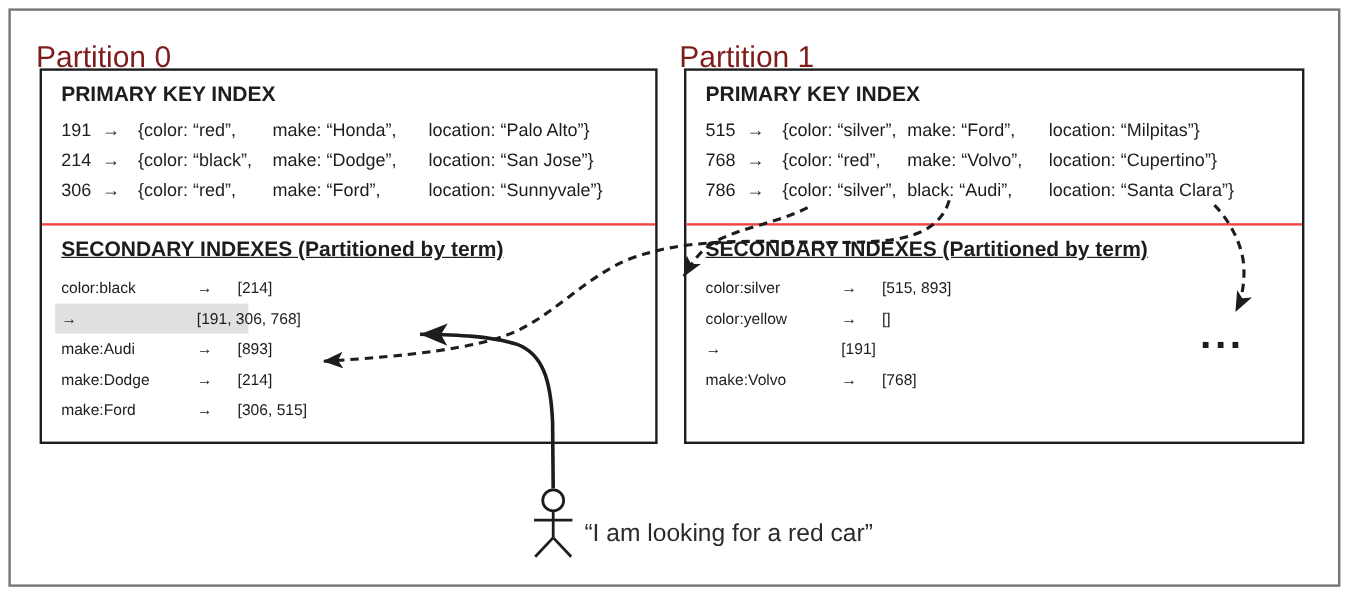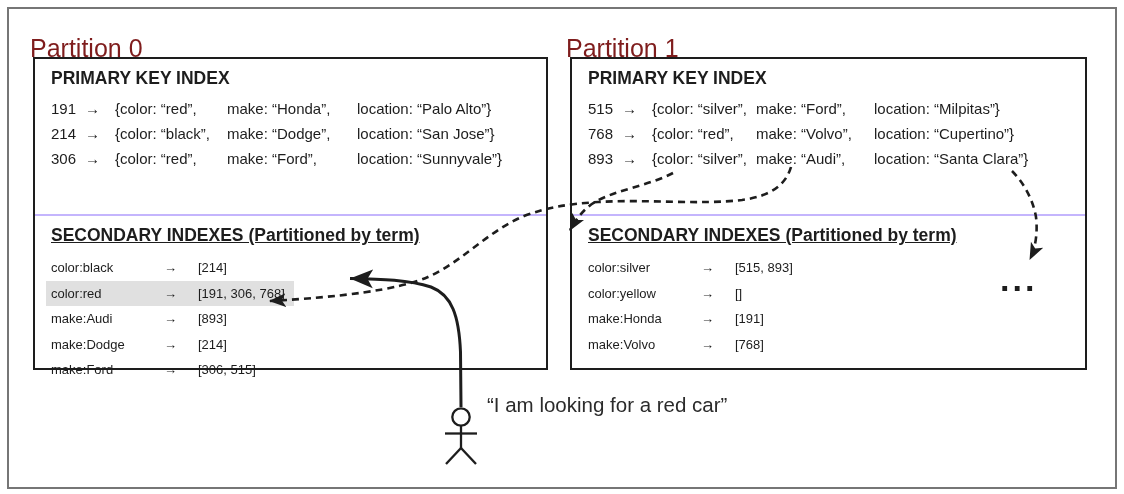--- a/index.html
+++ b/index.html
@@ -7,29 +7,29 @@
     position:relative;width:1124px;height:494px;background:#ffffff;overflow:hidden;
     font-family:"Liberation Sans","DejaVu Sans",sans-serif;color:#1d1d1d;
   }
   .outer{position:absolute;left:7px;top:7px;width:1106px;height:478px;border:2px solid #767676;}
   .ptitle{position:absolute;top:13px;font-size:25px;line-height:30px;color:#7f1d1d;margin-top:20px;}
   #t0{left:30px;} #t1{left:566px;}
   .box{position:absolute;top:57px;height:313px;border:2.5px solid #1d1d1d;box-sizing:border-box;background:#ffffff;}
   #b0{left:33px;width:515px;}
   #b1{left:570px;width:517px;}
   .sec{padding:9px 10px 0 16px;box-sizing:border-box;}
-  .sec.primary{height:157px;border-bottom:2px solid #c4b5fd;}
+  .sec.primary{height:129px;border-bottom:2px solid #ef4444;}
   .sechead{font-weight:bold;font-size:17.5px;line-height:20px;margin:0 0 8px 0;white-space:nowrap;}
   .sec.secondary .sechead{margin-bottom:10px;text-decoration:underline;}
   .prow{display:grid;grid-template-columns:34px 30px 112px 130px auto;font-size:15px;line-height:25px;white-space:nowrap;}
   #b1 .prow{grid-template-columns:34px 30px 104px 118px auto;}
   .srow{display:grid;grid-template-columns:113px 34px auto;font-size:13px;line-height:25.5px;white-space:nowrap;width:fit-content;}
   .srow.hl{background:#e0e0e0;padding-right:9px;padding-left:5px;margin-left:-5px;}
   .overlay{position:absolute;left:0;top:0;pointer-events:none;}
-  .quote{position:absolute;left:487px;top:392px;font-size:20.5px;line-height:26px;color:#2b2b2b;white-space:nowrap;}
+  .quote{position:absolute;left:487px;top:432px;font-size:20.5px;line-height:26px;color:#2b2b2b;white-space:nowrap;}
   .dots{position:absolute;left:1000px;top:260px;font-size:34px;font-weight:bold;letter-spacing:3px;color:#1d1d1d;}
 </style>
 </head>
 <body>
 
 <div class="fig">
   <div class="outer"></div>
 
   <div class="ptitle" id="t0">Partition 0</div>
   <div class="ptitle" id="t1">Partition 1</div>
@@ -60,21 +60,20 @@
       </div>
     </div>
     <div class="sec secondary">
       <div class="sechead">SECONDARY INDEXES (Partitioned by term)</div>
       <div class="srow">
         <span>color:black</span>
         <span>→</span>
         <span>[214]</span>
       </div>
       <div class="srow hl">
-        <span>color:red</span>
         <span>→</span>
         <span>[191, 306, 768]</span>
       </div>
       <div class="srow">
         <span>make:Audi</span>
         <span>→</span>
         <span>[893]</span>
       </div>
       <div class="srow">
         <span>make:Dodge</span>
@@ -100,41 +99,40 @@
         <span>location: “Milpitas”}</span>
       </div>
       <div class="prow">
         <span>768</span>
         <span>→</span>
         <span>{color: “red”,</span>
         <span>make: “Volvo”,</span>
         <span>location: “Cupertino”}</span>
       </div>
       <div class="prow">
-        <span>893</span>
+        <span>786</span>
         <span>→</span>
         <span>{color: “silver”,</span>
-        <span>make: “Audi”,</span>
+        <span>black: “Audi”,</span>
         <span>location: “Santa Clara”}</span>
       </div>
     </div>
     <div class="sec secondary">
       <div class="sechead">SECONDARY INDEXES (Partitioned by term)</div>
       <div class="srow">
         <span>color:silver</span>
         <span>→</span>
         <span>[515, 893]</span>
       </div>
       <div class="srow">
         <span>color:yellow</span>
         <span>→</span>
         <span>[]</span>
       </div>
       <div class="srow">
-        <span>make:Honda</span>
         <span>→</span>
         <span>[191]</span>
       </div>
       <div class="srow">
         <span>make:Volvo</span>
         <span>→</span>
         <span>[768]</span>
       </div>
     </div>
   </div>

